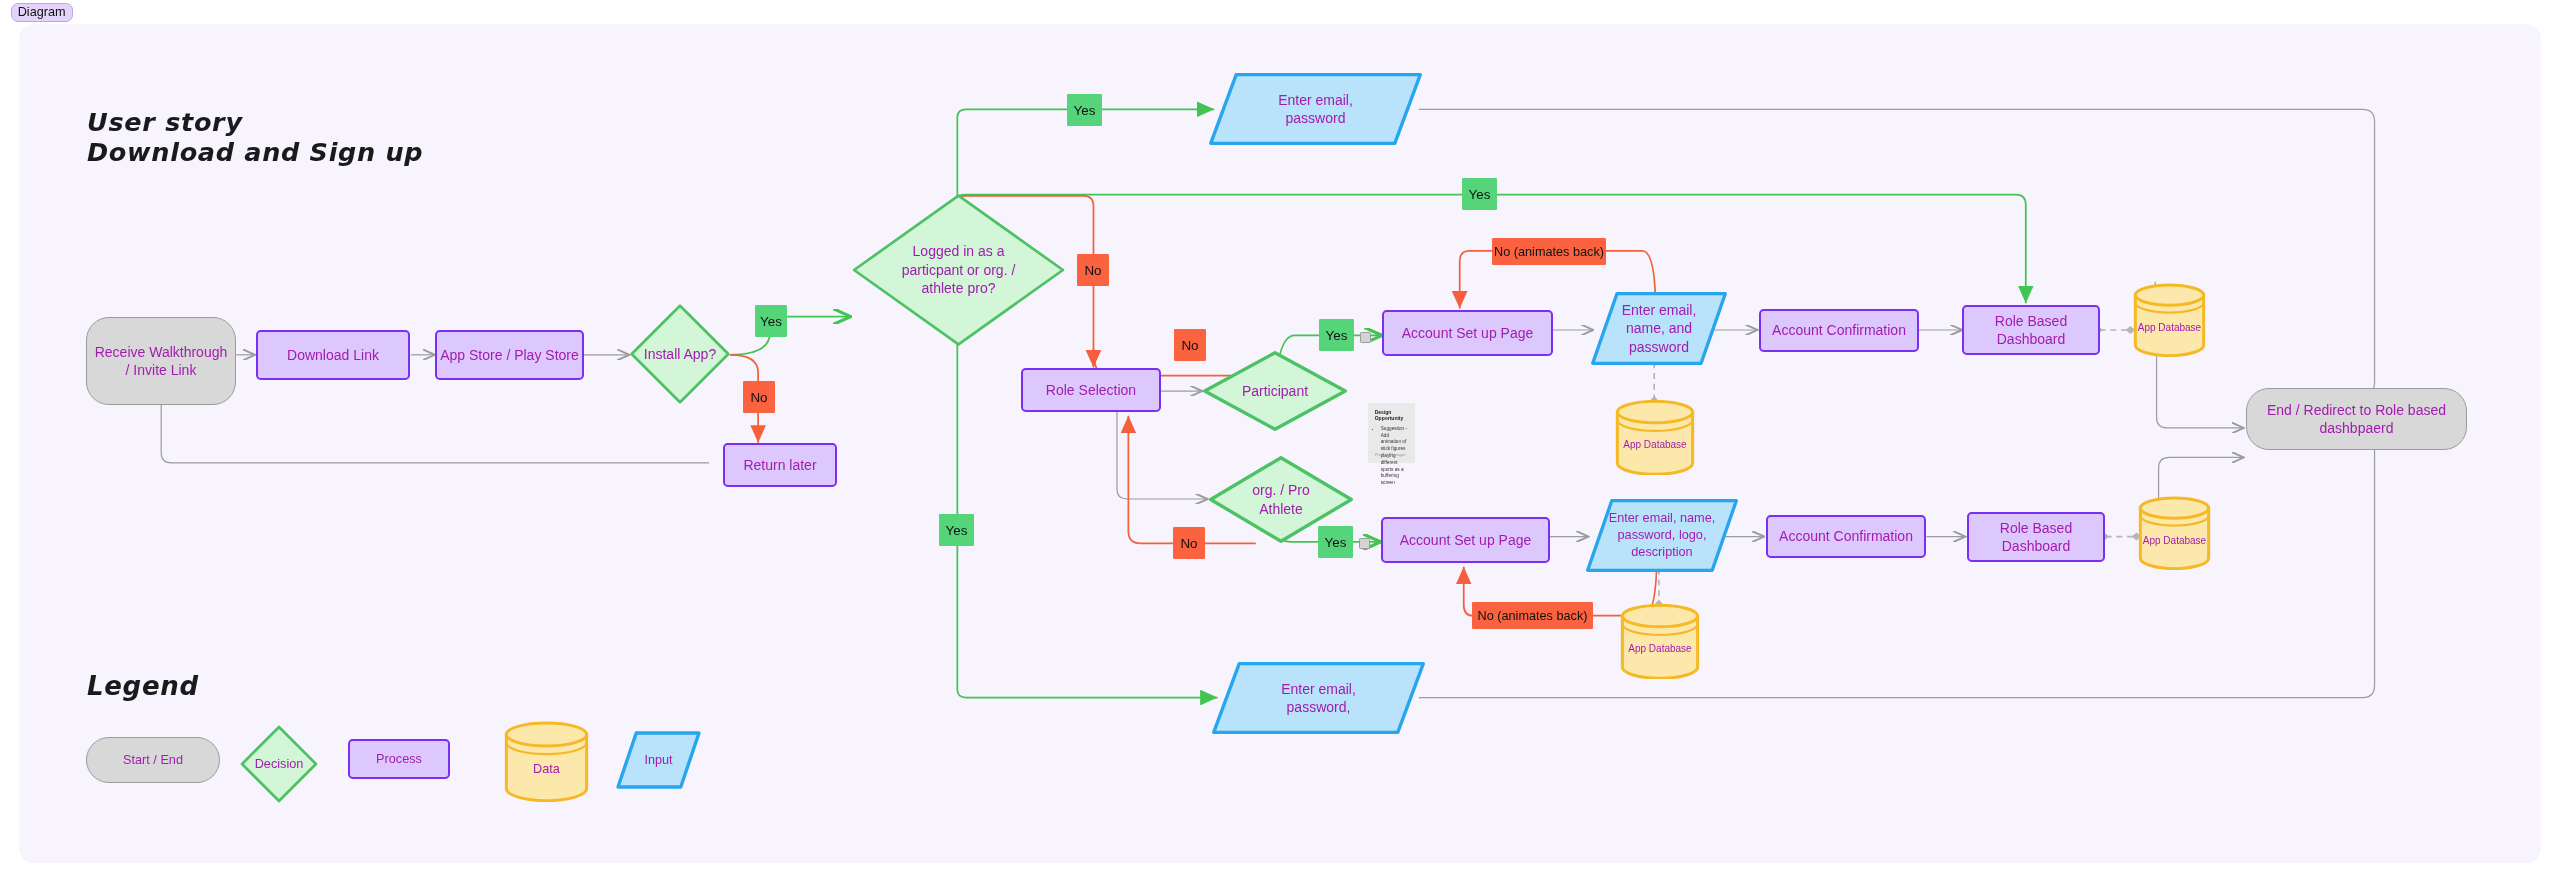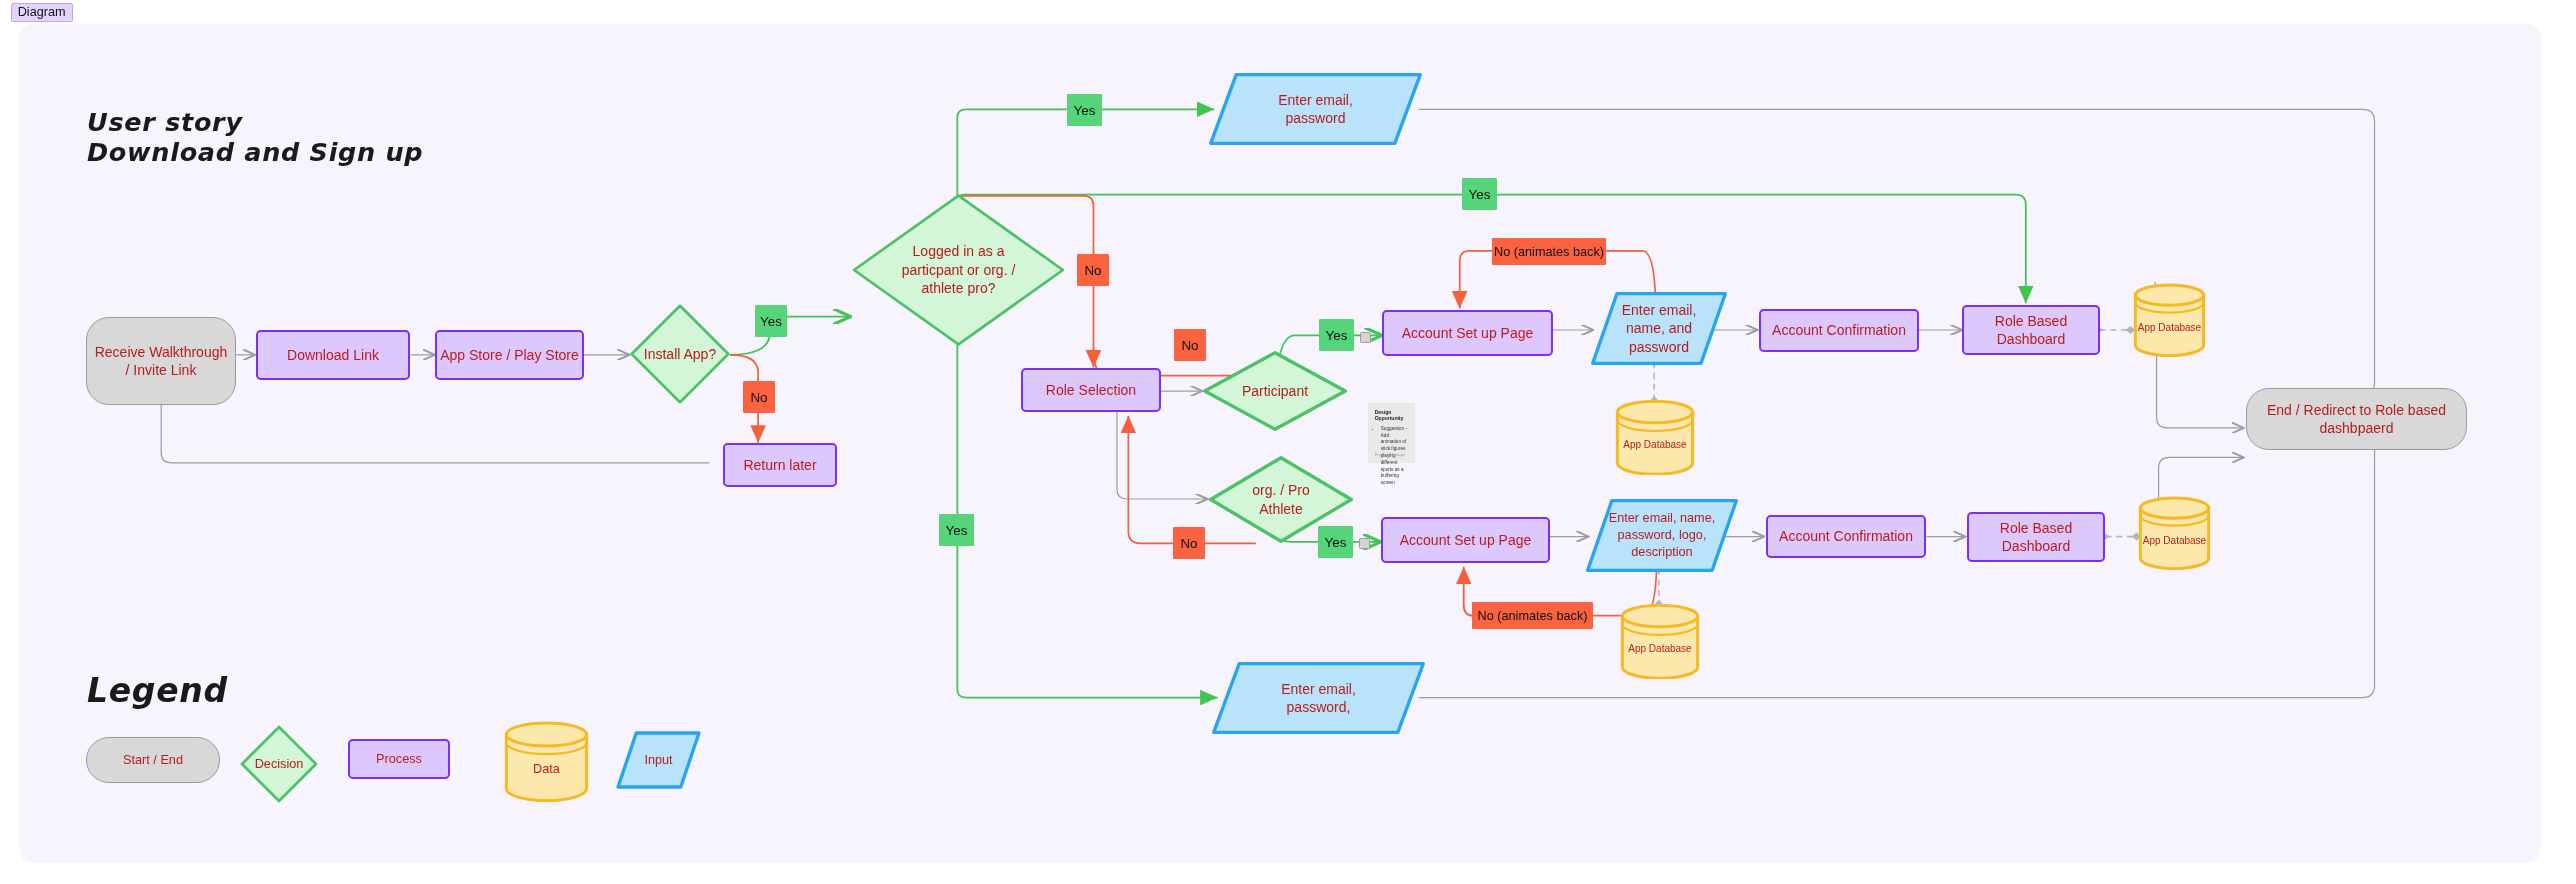--- a/index.html
+++ b/index.html
@@ -2,37 +2,37 @@
 <html style="font-size:10.7px"><head>
 <meta charset="utf-8">
 <style>
   html,body{margin:0;padding:0;background:#ffffff;}
   body{font-family:"Liberation Sans",sans-serif;}
   #stage{position:relative;width:2576px;height:884px;background:#ffffff;overflow:hidden;}
 
   
   #doc-tag{
     position:absolute;left:10.7px;top:2.7px;
-    background:#e4d4fb;border:0.7px solid #bda6e6;border-radius:2px;
+    background:#e4d4fb;border:0.7px solid #bda6e6;border-radius:7px;
     padding:2px 6px 2.7px;font-size:12.7px;color:#111;line-height:1;
     z-index:40;
   }
 
   
   #canvas{
     position:absolute;left:19px;top:24px;width:2522px;height:839px;
     background:#f7f4fe;border-radius:14.8px;
   }
 
   
   #wires{position:absolute;left:0;top:0;width:2576px;height:884px;pointer-events:none;z-index:5;}
 
   
   .node{position:absolute;box-sizing:border-box;display:flex;align-items:center;
-        justify-content:center;text-align:center;color:#b91c1c;z-index:10;}
+        justify-content:center;text-align:center;color:#a21caf;z-index:10;}
   .node .txt{line-height:1.32;white-space:pre-line;}
 
   .n-start{background:#d8d8d8;border:1.7px solid #9b9b9b;border-radius:23px;font-size:14px;}
   .n-proc{background:#ddc8fd;border:2px solid #7a2ff2;border-radius:4.7px;font-size:14px;}
   .n-dec{font-size:14px;}
   .n-dec .dia{position:absolute;left:0;top:0;width:100%;height:100%;}
   .n-dec .txt{position:relative;z-index:2;}
   .n-input{font-size:14px;}
   .n-input .para{position:absolute;left:0;top:0;width:100%;height:100%;}
   .n-input .txt{position:relative;z-index:2;}
@@ -172,21 +172,21 @@
       <path d="M1872,810 L1700,810 Q1682,810 1682,792 L1682,620" marker-end="url(#agr)"></path>
 
       <path d="M2468,462 Q2468,374 2448,374 L2190,374 Q2176,374 2176,390 L2176,460" marker-end="url(#agr)"></path>
 
       <path d="M2470,822 Q2470,918 2450,918 L2196,918 Q2182,918 2182,902 L2182,845" marker-end="url(#agr)"></path>
     </g>
   </svg>
 
   <div class="hand" style="left:87px;top:107px;font-size:25.5px;">User story
 Download and Sign up</div>
-  <div class="hand" style="left:87px;top:671px;font-size:33px;">Legend</div>
+  <div class="hand" style="left:87px;top:671px;font-size:26px;">Legend</div>
 
   <div class="node n-start" style="left:86px;top:317px;width:150px;height:88px;">
     <span class="txt">Receive Walkthrough
 / Invite Link</span>
   </div>
 
   <div class="node n-proc" style="left:256px;top:330px;width:154px;height:50px;">
     <span class="txt">Download Link</span>
   </div>
 

